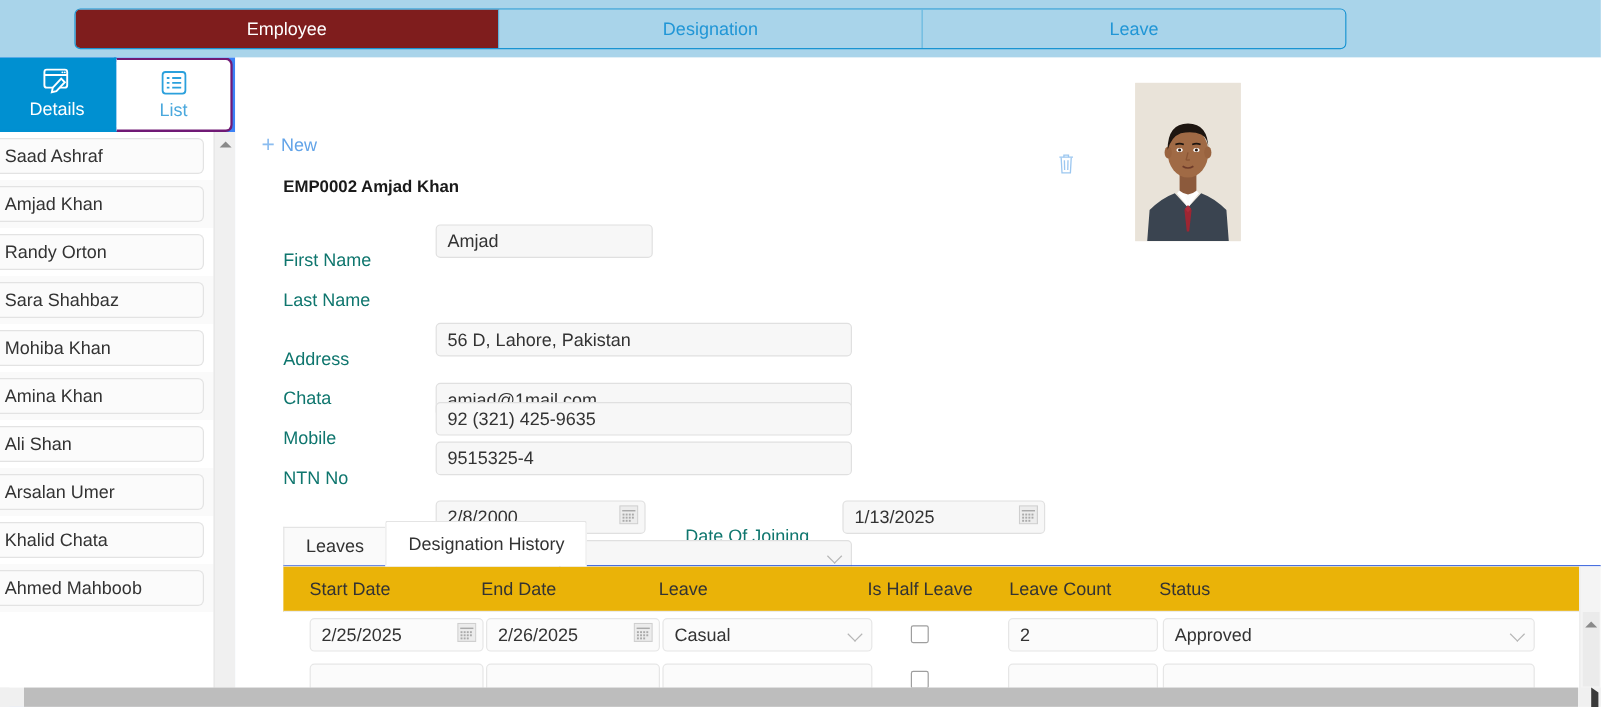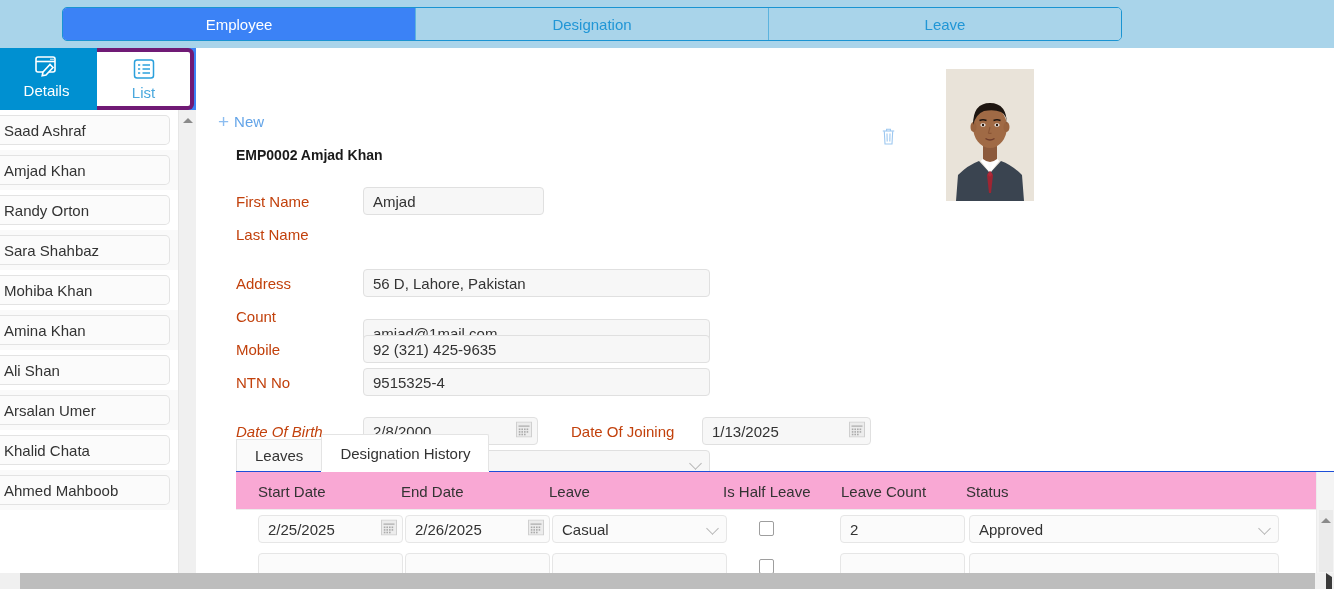--- a/index.html
+++ b/index.html
@@ -33,21 +33,21 @@
     display: flex; align-items: center; justify-content: center;
     font-size: 15px;
     color: #2196d6;
     background: #a9d4ea;
     border-right: 1px solid #5cb3de;
     cursor: pointer;
     user-select: none;
   }
   .top-tab:last-child { border-right: none; }
   .top-tab.active {
-    background: #3b82f6;
+    background: #7f1d1d;
     color: #ffffff;
   }
 
   
   #left-panel {
     position: absolute; left: 0; top: 48px;
     width: 196px; height: 572px;
     background: #3b82f6;
   }
   #lp-tabs {
@@ -56,21 +56,21 @@
     display: flex;
   }
   .lp-tab {
     width: 97px; height: 62px;
     display: flex; flex-direction: column;
     align-items: center; justify-content: center;
     gap: 3px;
     font-size: 15px;
     cursor: pointer;
     user-select: none;
-    border: 4px solid #701a75;
+    border: 2px solid #701a75;
   }
   .lp-tab.active {
     background: #0090d1;
     color: #ffffff;
     border-color: #0090d1;
     border-left: none;
     border-top: none;
   }
   .lp-tab.inactive {
     background: #ffffff;
@@ -171,22 +171,23 @@
   #photo {
     position: absolute; left: 750px; top: 21px;
     width: 88px; height: 132px;
     background: #e8e2d8;
     overflow: hidden;
   }
 
   
   .f-label {
     position: absolute;
-    font-size: 15px; color: #c2410c;
+    font-size: 15px; color: #0f766e;
     white-space: nowrap;
+    margin-top: 16px;
   }
   .f-input {
     position: absolute;
     background: #f7f7f7;
     border: 1px solid #e0e0e0;
     border-radius: 4px;
     height: 28px;
     display: flex; align-items: center;
     padding: 0 9px;
     font-size: 15px; color: #333333;
@@ -237,21 +238,21 @@
 
   #table-wrap {
     position: absolute; left: 40px; top: 424px;
     width: 1098px; height: 117px;
     background: #ffffff;
     overflow: hidden;
   }
   #thead {
     position: absolute; left: 0; top: 0;
     width: 1080px; height: 38px;
-    background: #f9a8d4;
+    background: #eab308;
     border-bottom: 1px solid #ececec;
   }
   .th {
     position: absolute; top: 11px;
     font-size: 15px; color: #333333;
     white-space: nowrap;
   }
   .trow {
     position: absolute; left: 0;
     width: 1080px; height: 38px;
@@ -462,21 +463,21 @@
   </div>
 
   <div class="f-label" style="left:40px; top:145px;">First Name</div>
   <div class="f-input" style="left:167px; top:139px; width:181px;">Amjad</div>
 
   <div class="f-label" style="left:40px; top:178px;">Last Name</div>
 
   <div class="f-label" style="left:40px; top:227px;text-align:right;">Address</div>
   <div class="f-input" style="left:167px; top:221px; width:347px;">56 D, Lahore, Pakistan</div>
 
-  <div class="f-label" style="left:40px; top:260px;">Count</div>
+  <div class="f-label" style="left:40px; top:260px;">Chata</div>
   <div class="f-input" style="left:167px; top:271px; width:347px;">amjad@1mail.com</div>
 
   <div class="f-label" style="left:40px; top:293px;">Mobile</div>
   <div class="f-input" style="left:167px; top:287px; width:347px;">92 (321) 425-9635</div>
 
   <div class="f-label" style="left:40px; top:326px;">NTN No</div>
   <div class="f-input" style="left:167px; top:320px; width:347px;">9515325-4</div>
 
   <div class="f-label" style="left:40px; top:375px;font-style:italic;">Date Of Birth</div>
   <div class="f-input date" style="left:167px; top:369px; width:175px;">

